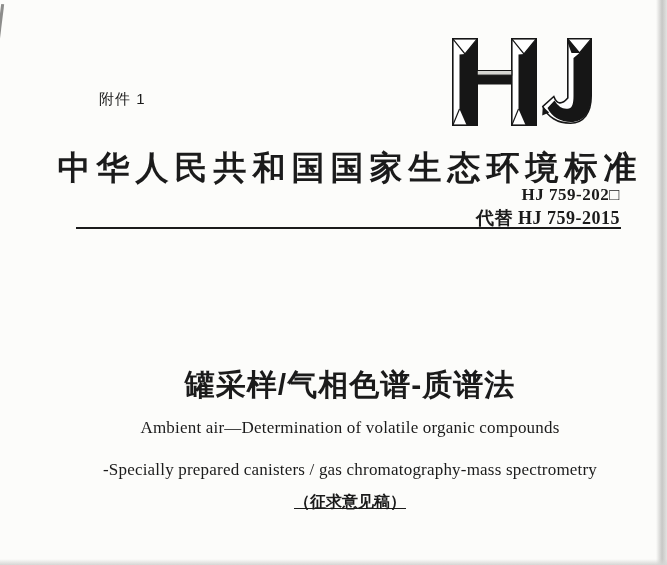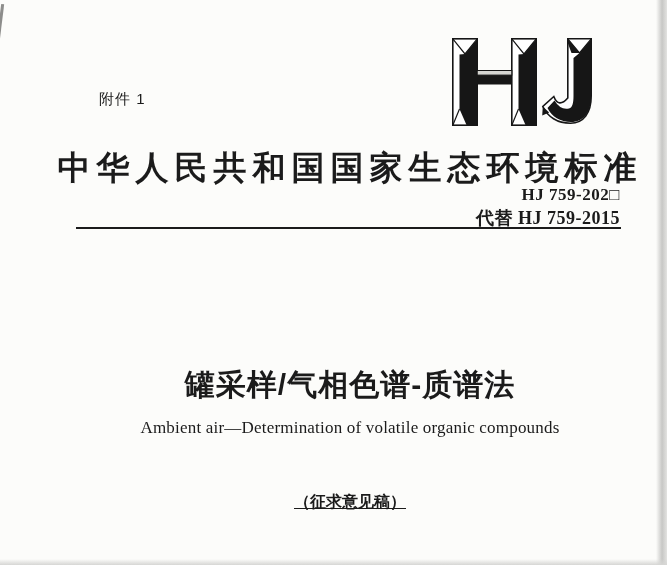--- a/index.html
+++ b/index.html
@@ -74,19 +74,20 @@
   <div class="centered org-title">中华人民共和国国家生态环境标准</div>
 
   <div class="std-no">HJ 759-202□</div>
   <div class="replaces">代替 HJ 759-2015</div>
 
   <div class="rule"></div>
 
   <div class="centered cn-title cn2">罐采样/气相色谱-质谱法</div>
 
   <div class="centered en-title en1">Ambient air—Determination of volatile organic compounds</div>
+  <div class="centered en-title en2">-Specially prepared canisters / gas chromatography-mass spectrometry</div>
 
   <div class="centered draft">（征求意见稿）</div>
 
   <div class="edge-right"></div>
   <div class="edge-bottom"></div>
   <div class="edge-corner-mark"></div>
 </div>
 
 </body></html>

